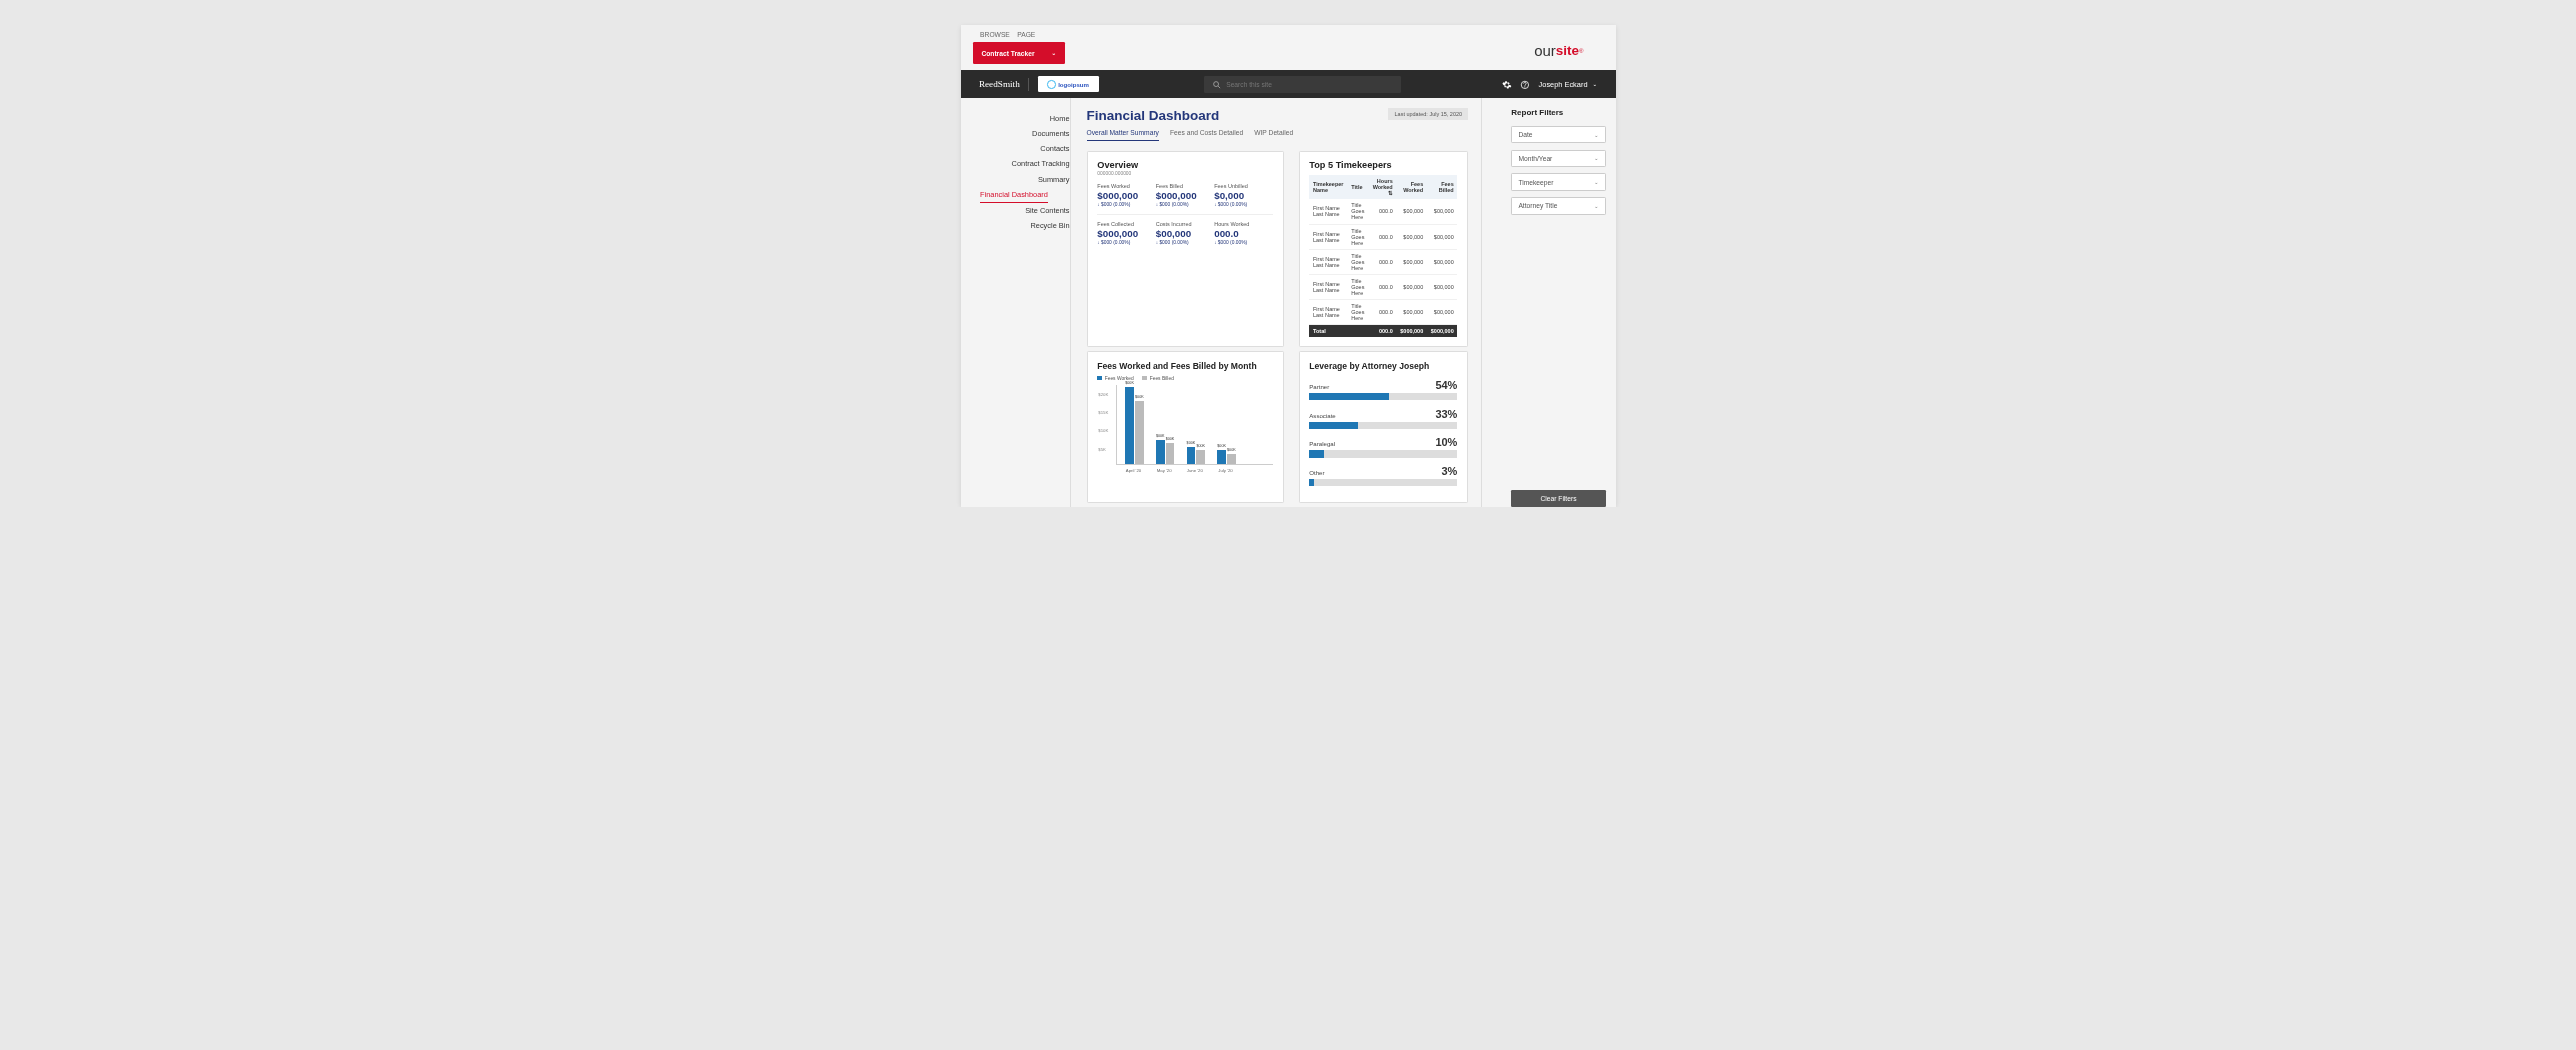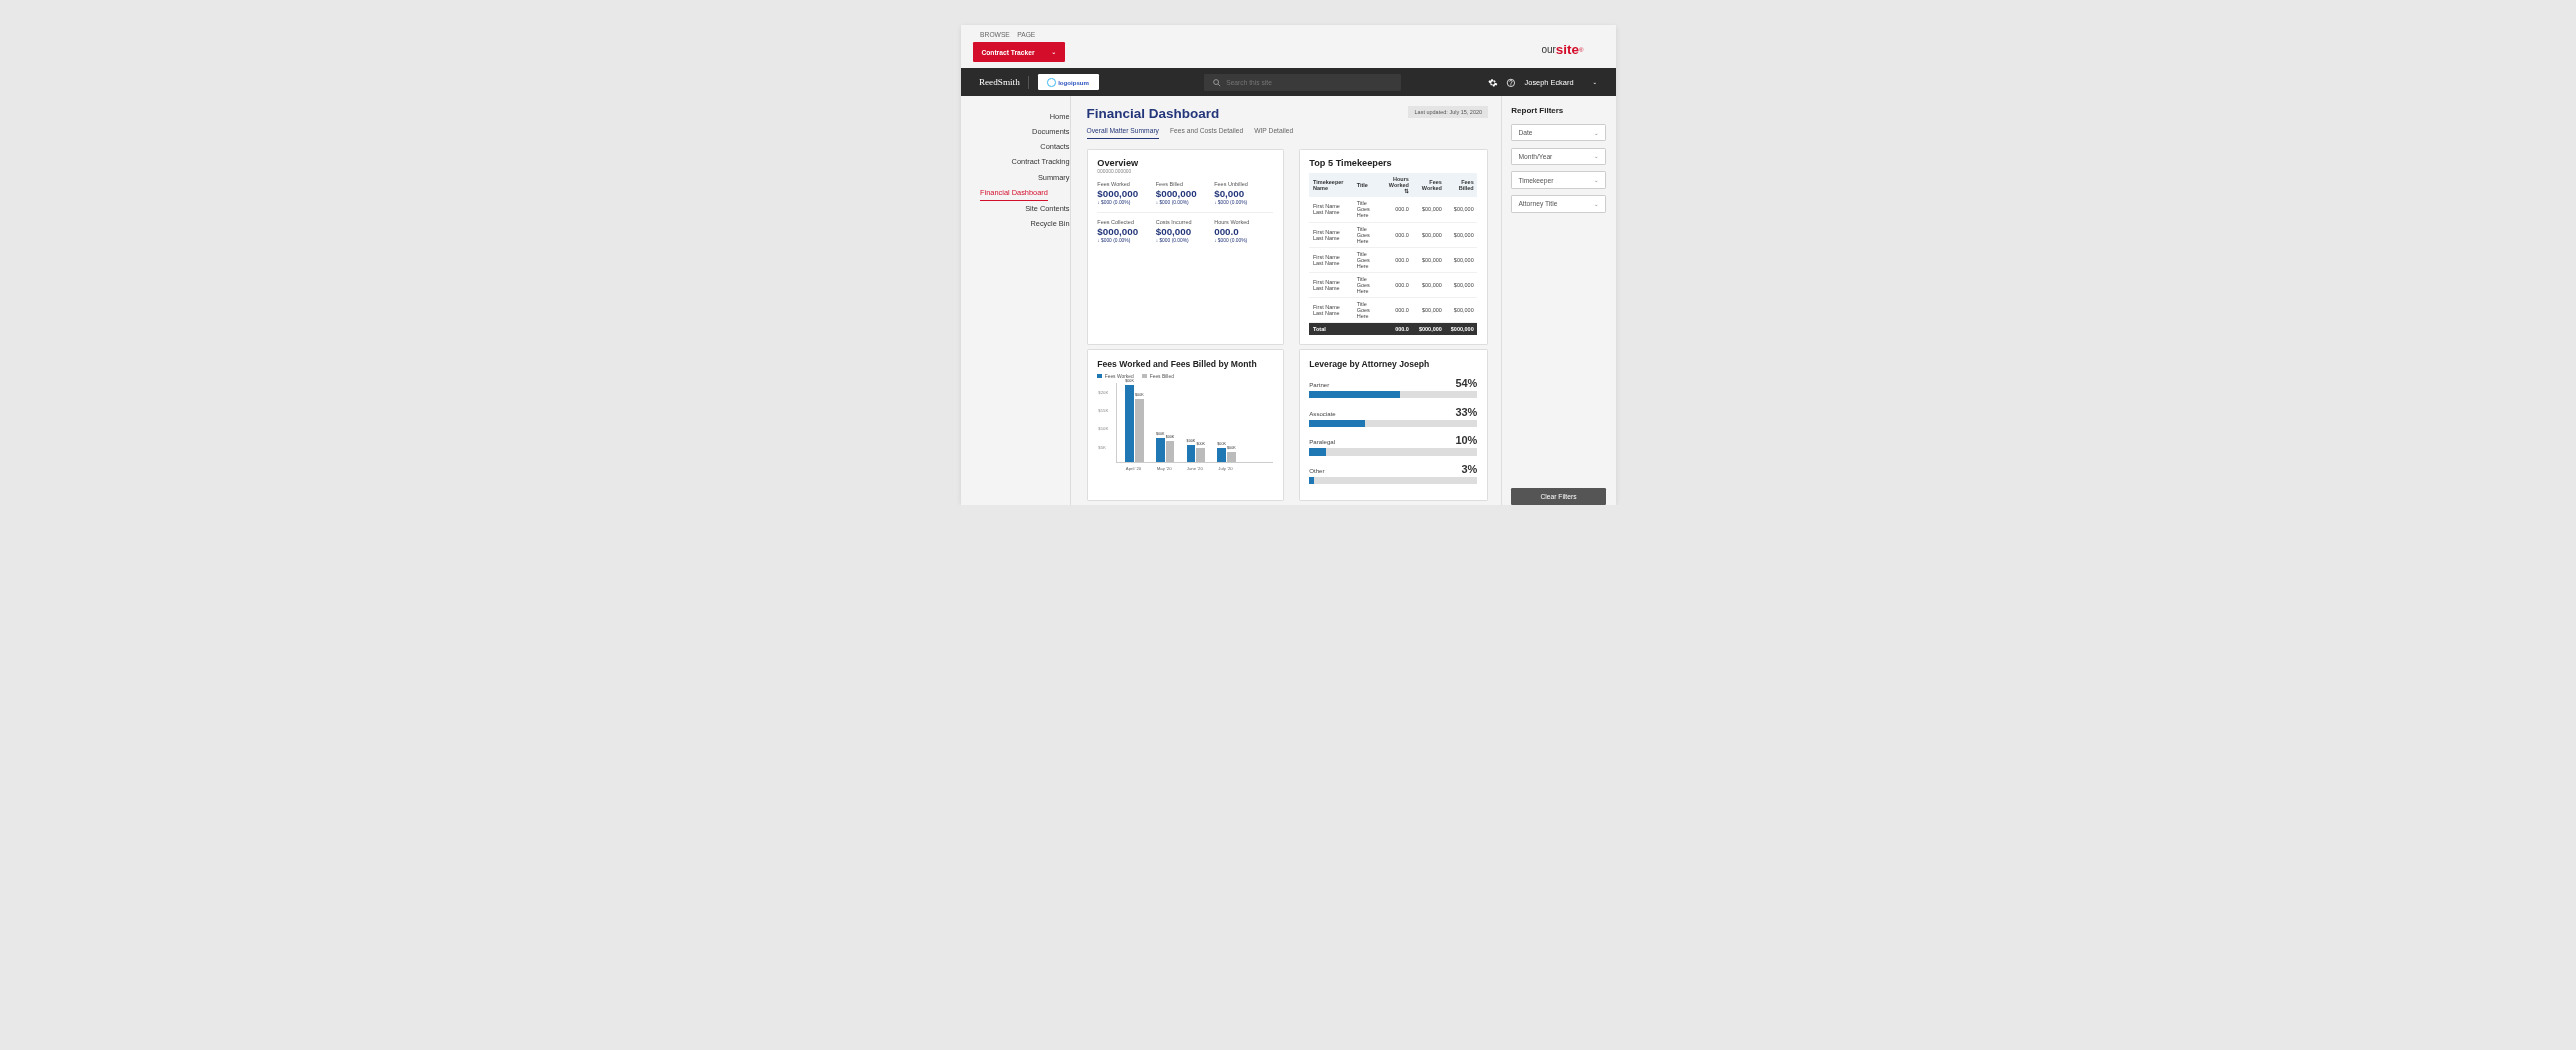--- a/index.html
+++ b/index.html
@@ -3,34 +3,34 @@
 <meta charset="utf-8">
 <style>
 * { margin:0; padding:0; box-sizing:border-box; font-family:-apple-system,BlinkMacSystemFont,"Segoe UI",Arial,sans-serif; }
 body { background:#e8e8e8; display:flex; justify-content:center; padding:24.5px 0 0; }
 .frame { width:655px; background:#f4f4f4; box-shadow:0 1.2px 4.9px rgba(0,0,0,.1); }
 .ribbon { display:flex; align-items:center; padding:6.1px 19.6px 0; gap:7.4px; font-size:6.7px; color:#666; }
 .ribbon-item { cursor:pointer; }
 .tracker-bar { padding:4.9px 12.3px 6.1px; display:flex; }
 .tracker-btn { background:#d40d2a; color:#fff; font-size:6.7px; font-weight:600; padding:4.9px 8.6px; border-radius:1.2px; display:flex; align-items:center; gap:17px; cursor:pointer; }
 .brand-row { display:flex; align-items:center; justify-content:flex-end; padding:0 19.6px 4.9px; }
-.brand-our { font-size:10px; color:#333; }
+.brand-our { font-size:15px; color:#333; }
 .brand-site { font-size:13.5px; color:#d40d2a; font-weight:600; }
 .brand-dot { color:#d40d2a; font-size:6.1px; vertical-align:super; }
 .blackbar { background:#2b2b2b; height:28px; display:flex; align-items:center; padding:0 18.4px; gap:8.6px; }
 .reed { color:#fff; font-size:9.2px; font-family:Georgia,serif; }
 .divider-v { width:0.6px; height:12.3px; background:#555; }
 .logo-box { background:#fff; width:61px; height:16px; display:flex; align-items:center; justify-content:center; gap:2.5px; border-radius:1.2px; }
 .logo-dot { width:8.6px; height:8.6px; border-radius:50%; border:1.8px solid #3ab7f0; position:relative; }
 .logo-text { font-size:6.1px; color:#2a52be; font-weight:600; }
 .search { background:#3a3a3a; flex:0 0 197px; margin-left:97px; height:17px; border-radius:1.2px; display:flex; align-items:center; padding:0 7.4px; gap:4.9px; }
 .search input { background:transparent; border:none; color:#aaa; font-size:6.7px; outline:none; flex:1; }
 .bar-right { margin-left:auto; display:flex; align-items:center; gap:8.6px; color:#fff; }
 .icon-btn { width:9.8px; height:9.8px; cursor:pointer; }
-.username { font-size:7.4px; display:flex; align-items:center; gap:19px; cursor:pointer; }
+.username { font-size:7.4px; display:flex; align-items:center; gap:5px; cursor:pointer; }
 .body { display:flex; min-height:331px; }
 .sidenav { width:109px; padding:12.3px 0 0 19.6px; }
 .sidenav-item { font-size:7.4px; color:#333; padding:3.1px 0; cursor:pointer;text-align:right; }
 .sidenav-item.active { color:#d40d2a; border-bottom:0.6px solid #d40d2a; display:inline-block; }
 .main { flex:1; padding:9.8px 12.3px 0 16px; border-left:0.6px solid #ddd; border-right:0.6px solid #ddd; background:#f4f4f4; }
 .main-head { display:flex; justify-content:space-between; align-items:flex-start; }
 .page-title { font-size:13.5px; font-weight:700; color:#24377a; margin-bottom:6.1px; }
 .updated { background:#e4e4e4; color:#555; font-size:5.5px; padding:3.1px 6.1px; }
 .tabs { display:flex; gap:11px; border-bottom:0.6px solid transparent; margin-bottom:8.6px; }
 .tab { font-size:6.7px; color:#666; padding-bottom:3.7px; cursor:pointer; }
@@ -65,21 +65,21 @@
 .bar-label { position:absolute; top:-6.1px; left:50%; transform:translateX(-50%); font-size:3.7px; color:#333; white-space:nowrap; }
 .xlabels { display:flex; gap:12.3px; padding-left:8.6px; margin-top:2.5px; }
 .xlabel { width:18.4px; font-size:4.3px; color:#666; text-align:center; }
 .leverage { flex:1; }
 .lev-row { margin-bottom:7.4px; }
 .lev-head { display:flex; justify-content:space-between; align-items:baseline; margin-bottom:1.8px; }
 .lev-name { font-size:6.1px; color:#444; }
 .lev-pct { font-size:11px; font-weight:600; color:#333; }
 .lev-bar { height:7.4px; background:#ddd; position:relative; }
 .lev-fill { height:100%; background:#1f77b4; }
-.filters { width:114px; padding:9.8px 9.8px 0; display:flex; flex-direction:column; }
+.filters { width:114px; padding:9.8px 9.8px 0; display:flex; flex-direction:column;margin-left:20px; }
 .filters-title { font-size:8px; font-weight:600; color:#222; margin-bottom:8.6px; }
 .filter-dd { border:0.6px solid #ccc; background:#fff; padding:4.3px 6.1px; font-size:6.7px; color:#555; display:flex; justify-content:space-between; align-items:center; margin-bottom:6.1px; cursor:pointer; border-radius:1.2px; }
 .clear-btn { background:#555; color:#fff; font-size:6.7px; text-align:center; padding:4.9px; margin-top:auto; cursor:pointer; border-radius:1.2px; }
 .chev { font-size:5.5px; color:#888; }
 svg { display:block; }
 </style>
 </head>
 <body>
 
 <div class="frame">

